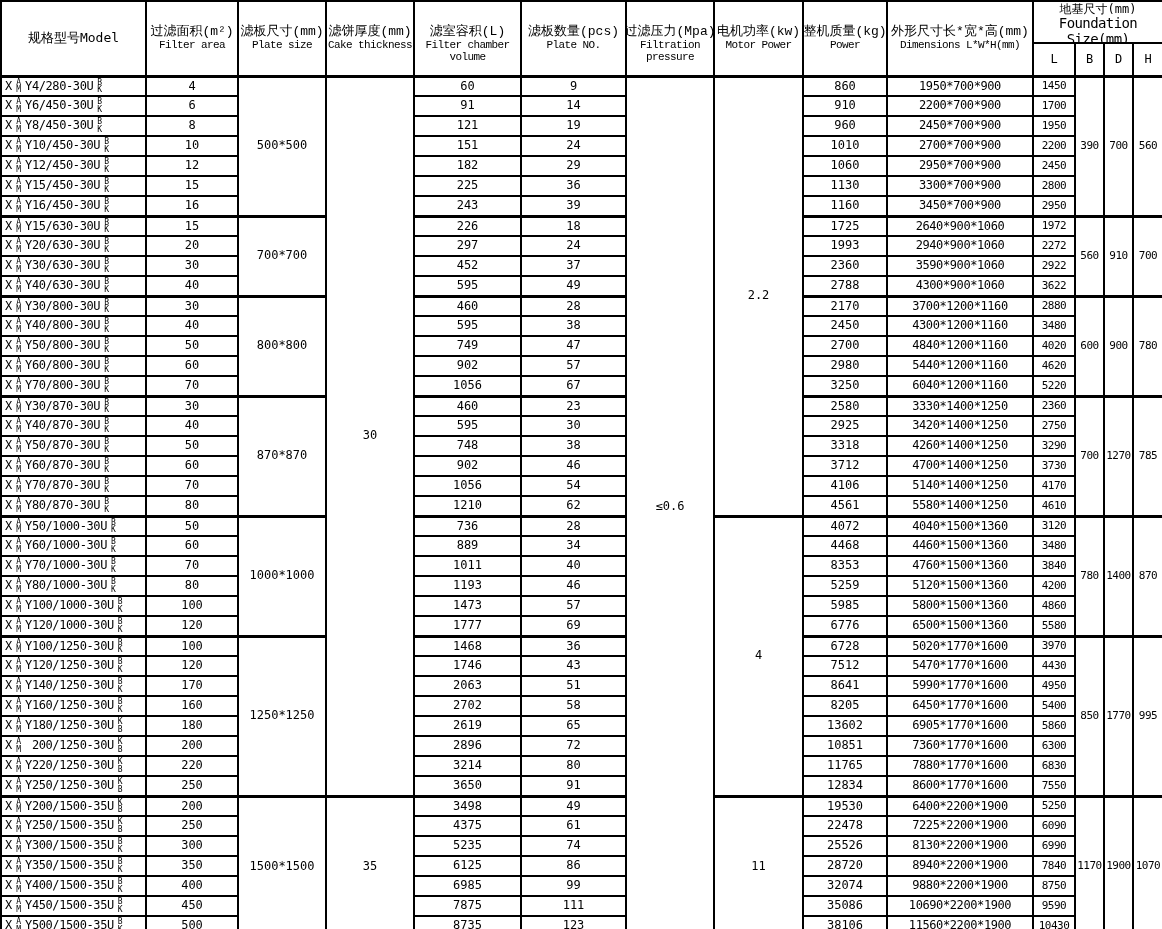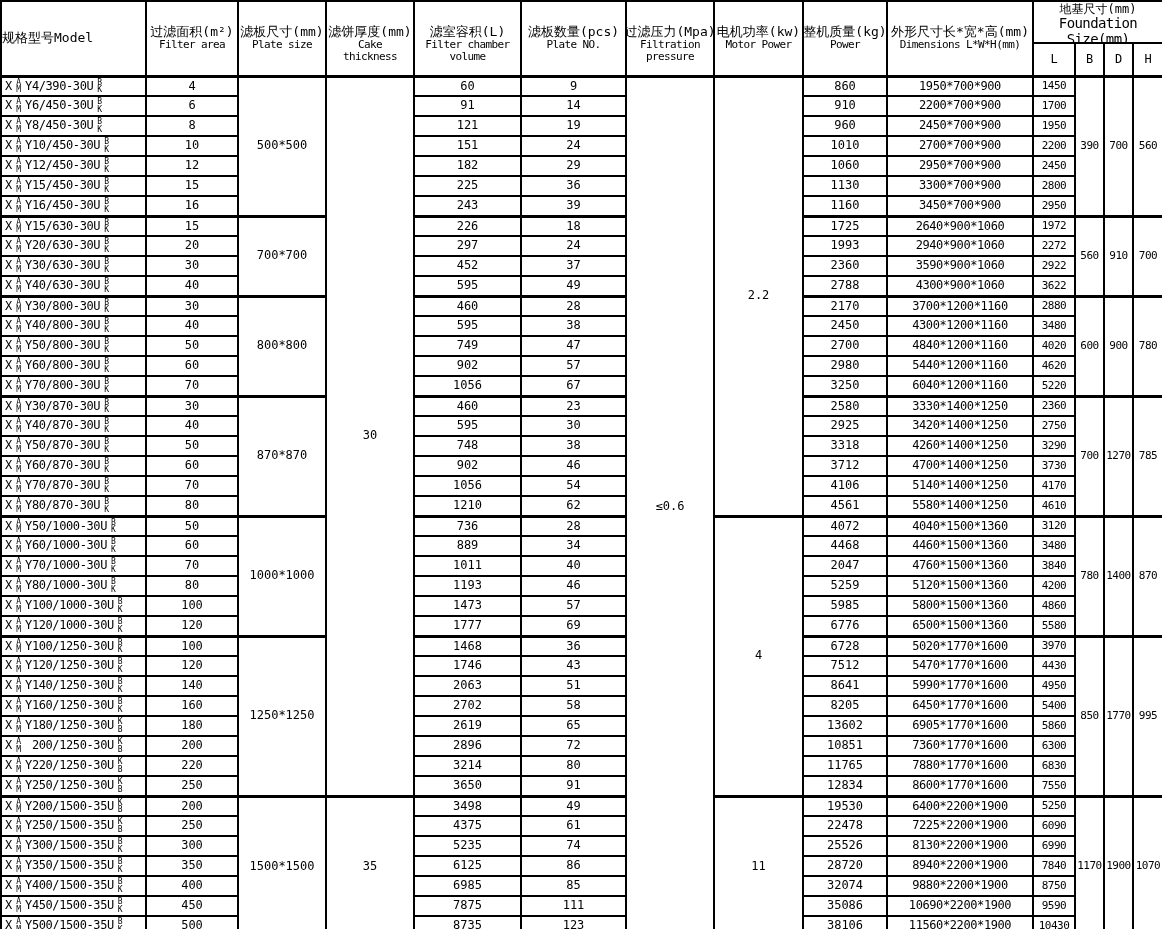--- a/index.html
+++ b/index.html
@@ -18,25 +18,25 @@
     font-size:12px; line-height:1.1; background:#fff;
   }
   thead th { height:33px; }
   tbody td { height:20px; }
   tr.group-start td { border-top:3px solid #000; }
   tbody tr:first-child td { border-top:3px solid #000; }
 
   .hdr-two { height:67px; }
   .hdr-inner {
     display:flex; flex-direction:column; justify-content:space-around;
-    align-items:center; height:67px; padding:20px 1px;
+    align-items:center; height:67px; padding:20px 1px;font-family:Liberation Mono, monospace;
   }
   .hdr-zh { font-size:13px; white-space:nowrap; }
   .hdr-en { font-size:11px; letter-spacing:-0.6px; }
-  .hdr-center { display:flex; align-items:center; height:56px;border-radius:19px; }
+  .hdr-center { display:flex; align-items:center; justify-content:center; height:56px;border-radius:19px; }
   .hdr-fnd { display:flex; flex-direction:column; justify-content:space-between; align-items:center; height:40px; padding:1px; }
   .hdr-fnd .hdr-zh { font-size:12px; }
   .hdr-fnd .hdr-en { font-size:14px; }
 
   td.model-cell { text-align:left; }
   .model-inner { display:flex; align-items:center; padding-left:3px; gap:4px; height:100%; }
   .stack { display:flex; flex-direction:column; justify-content:center; font-size:8px; line-height:0.95; text-align:center; }
   .model-body { white-space:pre; letter-spacing:-0.4px; }
   .fnd { font-size:11px; letter-spacing:-0.5px; }
   .dims-cell { letter-spacing:-0.4px; }
@@ -138,21 +138,21 @@
   </thead>
   <tbody>
       <tr class="group-start">
         <td class="model-cell">
           <div class="model-inner">
             <span>X</span>
             <span class="stack">
               <span>A</span>
               <span>M</span>
             </span>
-            <span class="model-body">Y4/390-30U</span>
+            <span class="model-body">Y4/280-30U</span>
             <span class="stack">
               <span>B</span>
               <span>K</span>
             </span>
           </div>
         </td>
         <td>4</td>
         <td rowspan="7">500*500</td>
         <td rowspan="36">30</td>
         <td>60</td>
@@ -700,21 +700,21 @@
             <span class="model-body">Y70/1000-30U</span>
             <span class="stack">
               <span>B</span>
               <span>K</span>
             </span>
           </div>
         </td>
         <td>70</td>
         <td>1011</td>
         <td>40</td>
-        <td>2047</td>
+        <td>8353</td>
         <td class="dims-cell">4760*1500*1360</td>
         <td class="fnd">3840</td>
       </tr>
       <tr>
         <td class="model-cell">
           <div class="model-inner">
             <span>X</span>
             <span class="stack">
               <span>A</span>
               <span>M</span>
@@ -833,21 +833,21 @@
               <span>A</span>
               <span>M</span>
             </span>
             <span class="model-body">Y140/1250-30U</span>
             <span class="stack">
               <span>B</span>
               <span>K</span>
             </span>
           </div>
         </td>
-        <td>140</td>
+        <td>170</td>
         <td>2063</td>
         <td>51</td>
         <td>8641</td>
         <td class="dims-cell">5990*1770*1600</td>
         <td class="fnd">4950</td>
       </tr>
       <tr>
         <td class="model-cell">
           <div class="model-inner">
             <span>X</span>
@@ -1061,21 +1061,21 @@
             </span>
             <span class="model-body">Y400/1500-35U</span>
             <span class="stack">
               <span>B</span>
               <span>K</span>
             </span>
           </div>
         </td>
         <td>400</td>
         <td>6985</td>
-        <td>85</td>
+        <td>99</td>
         <td>32074</td>
         <td class="dims-cell">9880*2200*1900</td>
         <td class="fnd">8750</td>
       </tr>
       <tr>
         <td class="model-cell">
           <div class="model-inner">
             <span>X</span>
             <span class="stack">
               <span>A</span>

